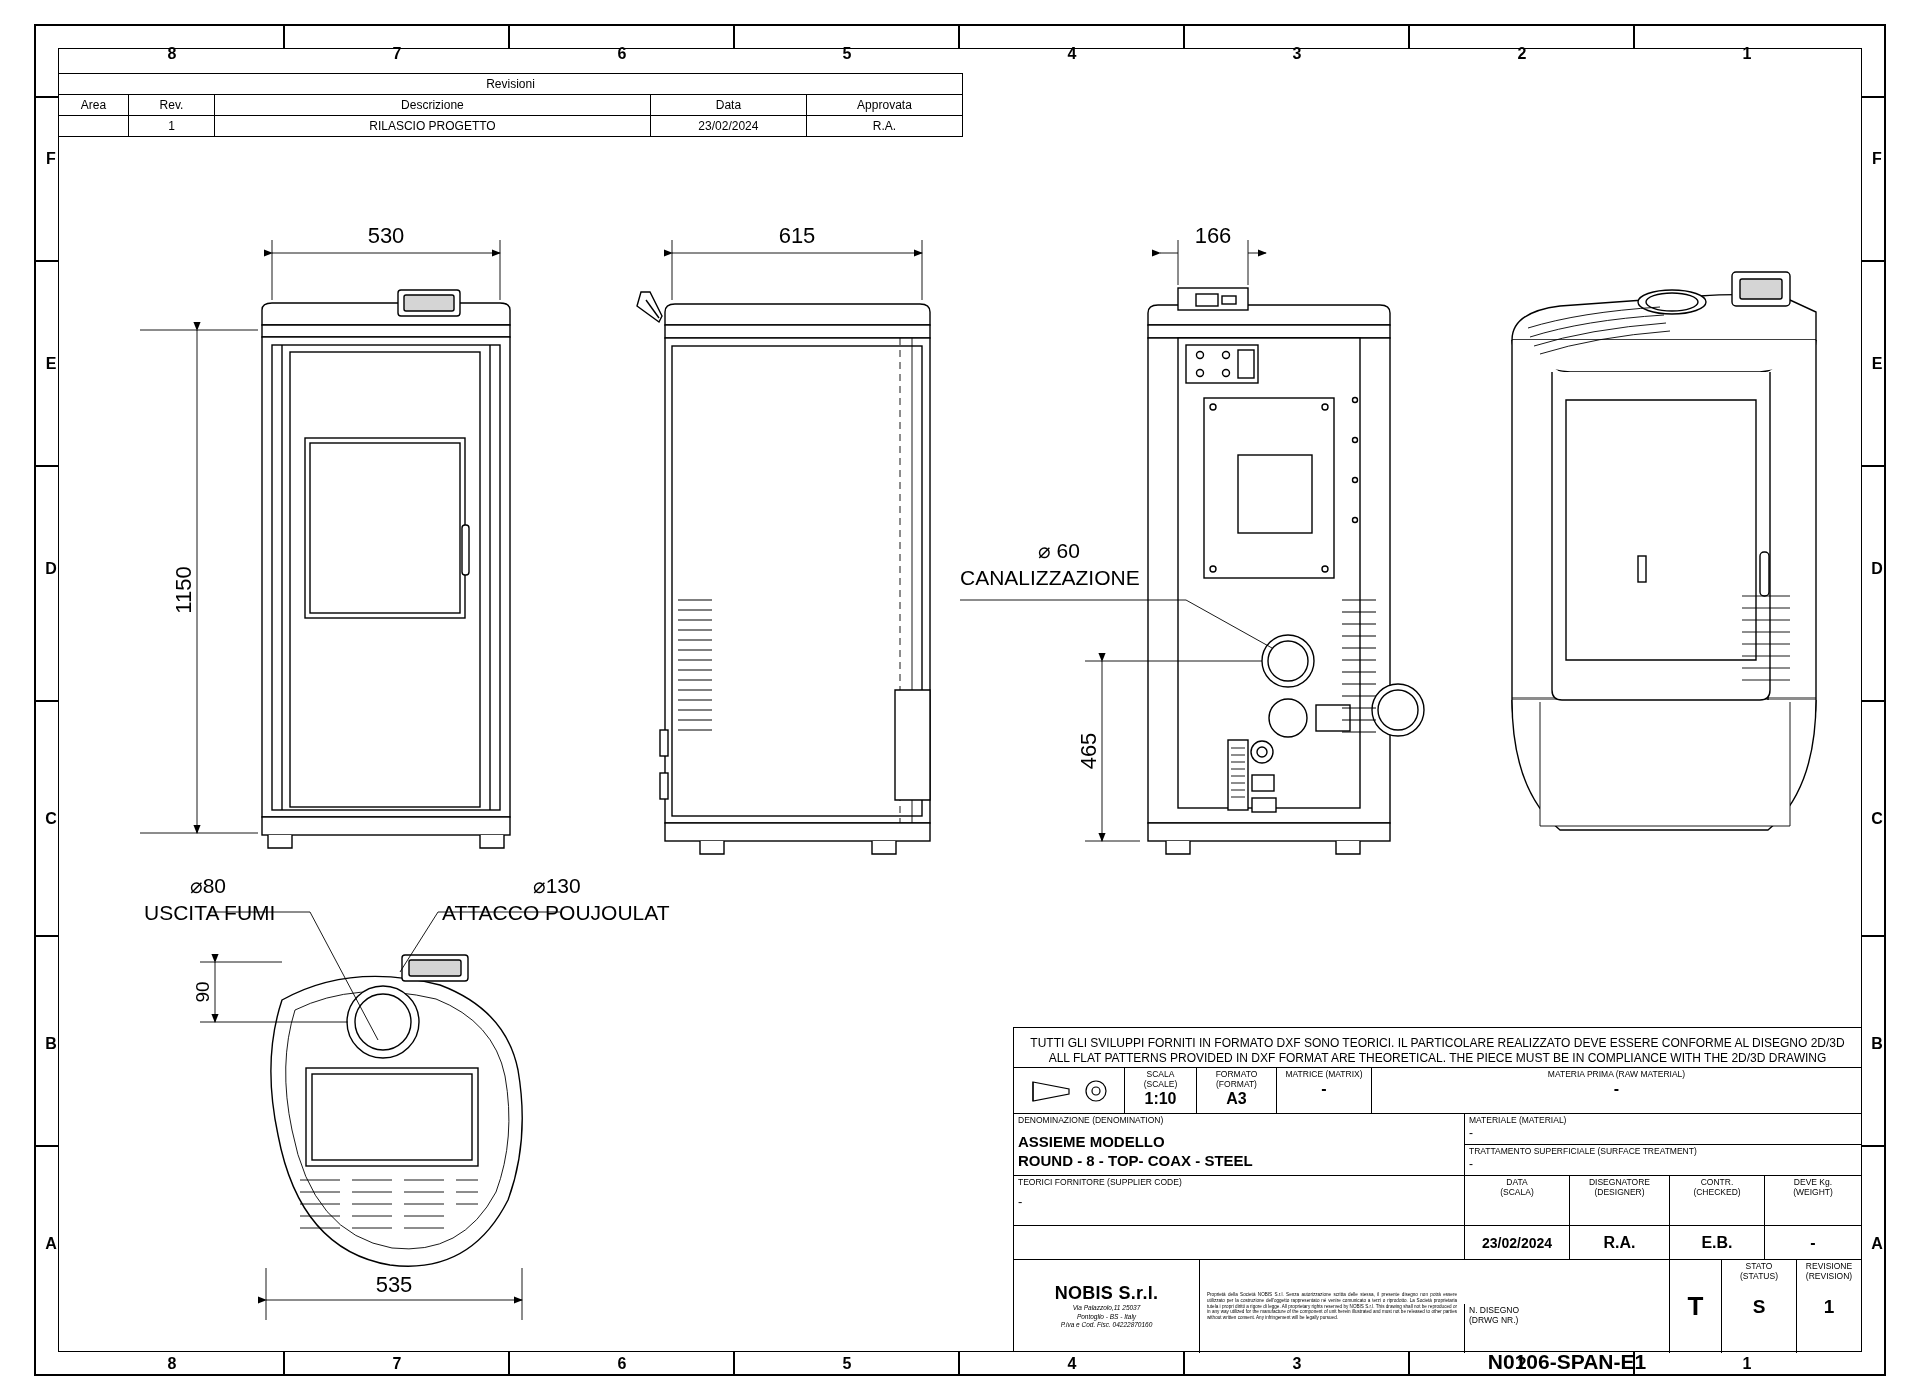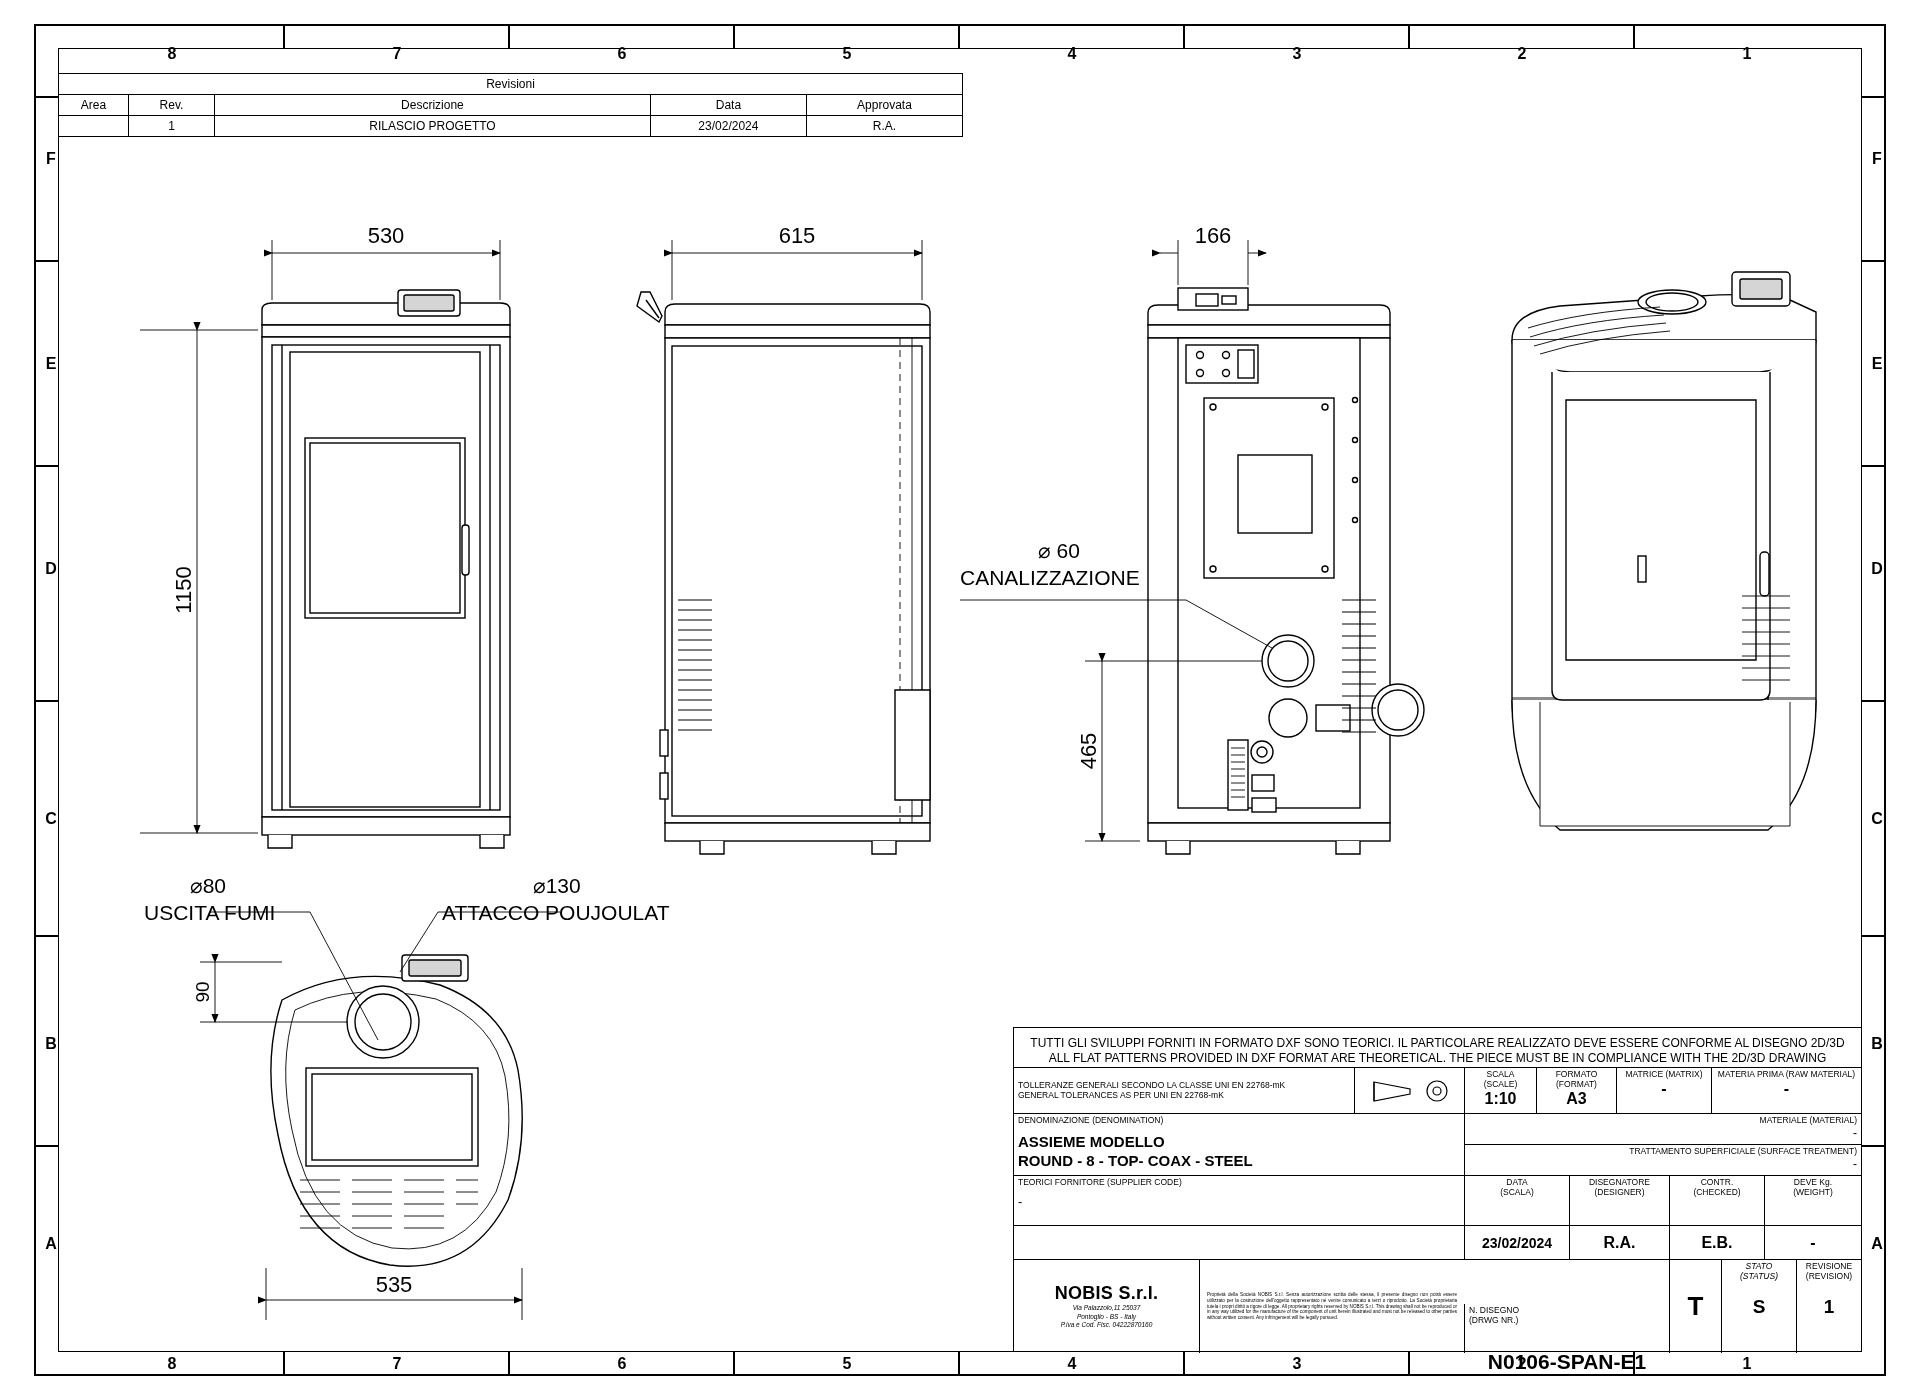--- a/index.html
+++ b/index.html
@@ -487,26 +487,20 @@
     <div class="tb-row" style="height:40px;">
       <div class="tb-cell" style="width:100%;">
         <div class="tb-note">
           <span>TUTTI GLI SVILUPPI FORNITI IN FORMATO DXF SONO TEORICI. IL PARTICOLARE REALIZZATO DEVE ESSERE CONFORME AL DISEGNO 2D/3D</span><br>
           <span>ALL FLAT PATTERNS PROVIDED IN DXF FORMAT ARE THEORETICAL. THE PIECE MUST BE IN COMPLIANCE WITH THE 2D/3D DRAWING</span>
         </div>
       </div>
     </div>
 
     <div class="tb-row" style="height:46px;">
-      <div class="tb-cell" style="width:340px; display:flex; align-items:center;">
-        <div class="tb-label">
-          <div>TOLLERANZE GENERALI SECONDO LA CLASSE UNI EN 22768-mK</div>
-          <div>GENERAL TOLERANCES AS PER UNI EN 22768-mK</div>
-        </div>
-      </div>
       <div class="tb-cell" style="width:110px; display:flex; align-items:center; justify-content:center; gap:8px;">
         <svg width="46" height="26">
           <path d="M4,4 L40,11 L40,16 L4,23 Z" fill="none" stroke="#000" stroke-width="1.2"></path>
           <line x1="4" y1="4" x2="4" y2="23" stroke="#000" stroke-width="1.2"></line>
         </svg>
         <svg width="26" height="26">
           <circle cx="13" cy="13" r="10" fill="none" stroke="#000" stroke-width="1.2"></circle>
           <circle cx="13" cy="13" r="4" fill="none" stroke="#000" stroke-width="1.2"></circle>
         </svg>
       </div>
@@ -529,21 +523,21 @@
     </div>
 
     <div class="tb-row" style="height:62px;">
       <div class="tb-cell" style="width:450px;">
         <div class="tb-label">DENOMINAZIONE  (DENOMINATION)</div>
         <div class="denom-main" style="margin-top:6px;">
           <div>ASSIEME MODELLO</div>
           <div>ROUND - 8 - TOP- COAX - STEEL</div>
         </div>
       </div>
-      <div class="tb-cell" style="flex:1; padding:0;text-align:right;">
+      <div class="tb-cell" style="flex:1; padding:0;">
         <div style="height:31px; border-bottom:1.2px solid #000; box-sizing:border-box; padding:2px 4px;">
           <div class="tb-label">MATERIALE  (MATERIAL)</div>
           <div style="font-size:12px;">-</div>
         </div>
         <div style="height:31px; padding:2px 4px;">
           <div class="tb-label">TRATTAMENTO SUPERFICIALE (SURFACE TREATMENT)</div>
           <div style="font-size:12px;">-</div>
         </div>
       </div>
     </div>
@@ -615,21 +609,21 @@
           </div>
         </div>
         <div style="display:flex;align-items:flex-end;justify-content:center;height:46px;">
           <span style="font-size:21px;font-weight:bold;">N0106-SPAN-E1</span>
         </div>
       </div>
       <div class="tb-cell" style="width:52px; display:flex;align-items:center;justify-content:center;">
         <span style="font-size:26px;font-weight:bold;">T</span>
       </div>
       <div class="tb-cell" style="width:75px; padding:0;">
-        <div style="padding:2px 4px;font-style:italic;" class="tb-label center">
+        <div style="padding:2px 4px;" class="tb-label center">
           <div>STATO</div>
           <div>(STATUS)</div>
         </div>
         <div style="display:flex;align-items:center;justify-content:center;height:46px;">
           <span style="font-size:19px;font-weight:bold;">S</span>
         </div>
       </div>
       <div class="tb-cell" style="flex:1; padding:0;">
         <div style="padding:2px 4px;" class="tb-label center">
           <div>REVISIONE</div>

